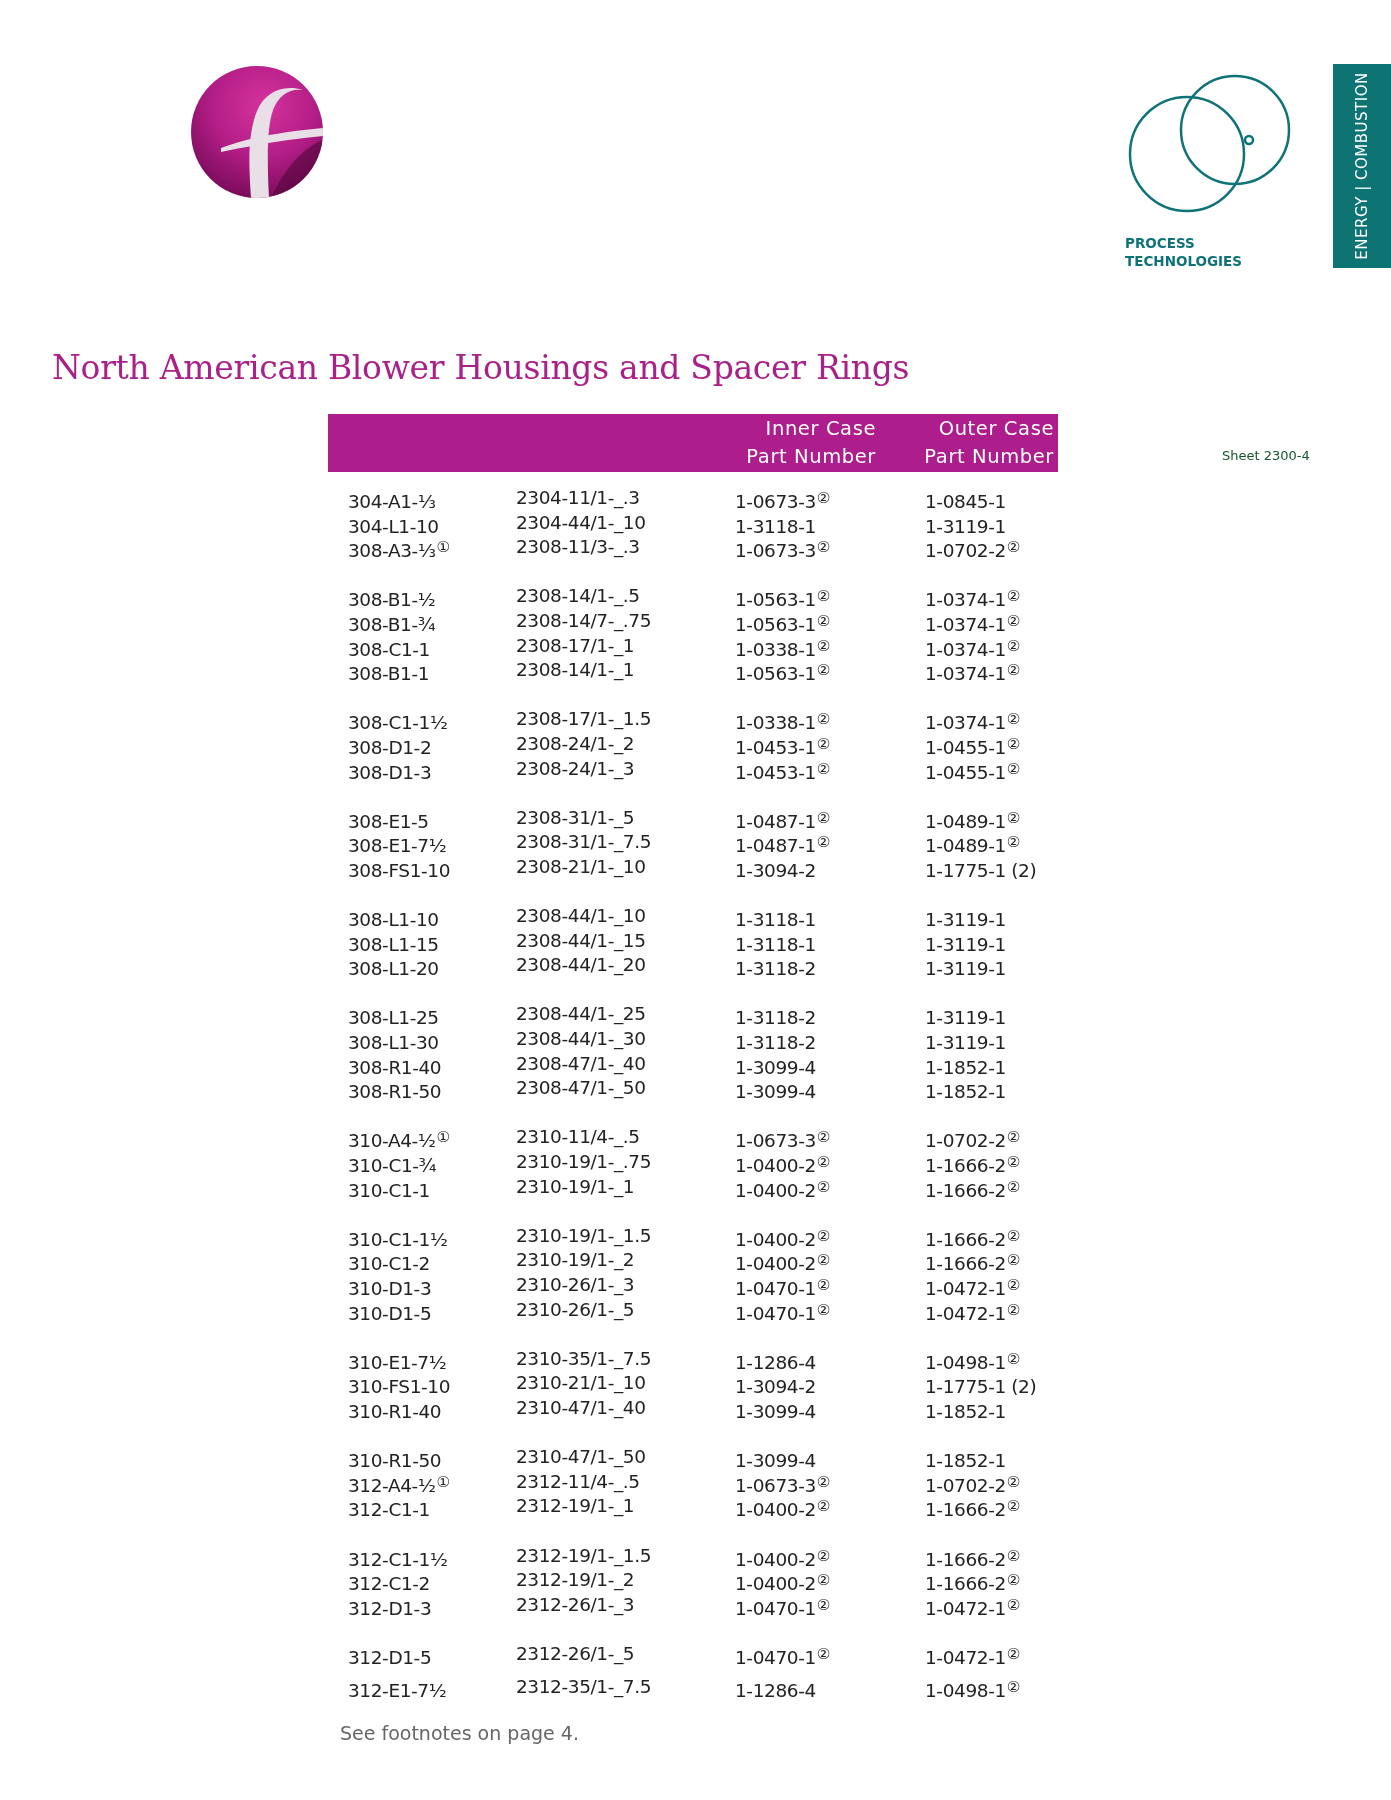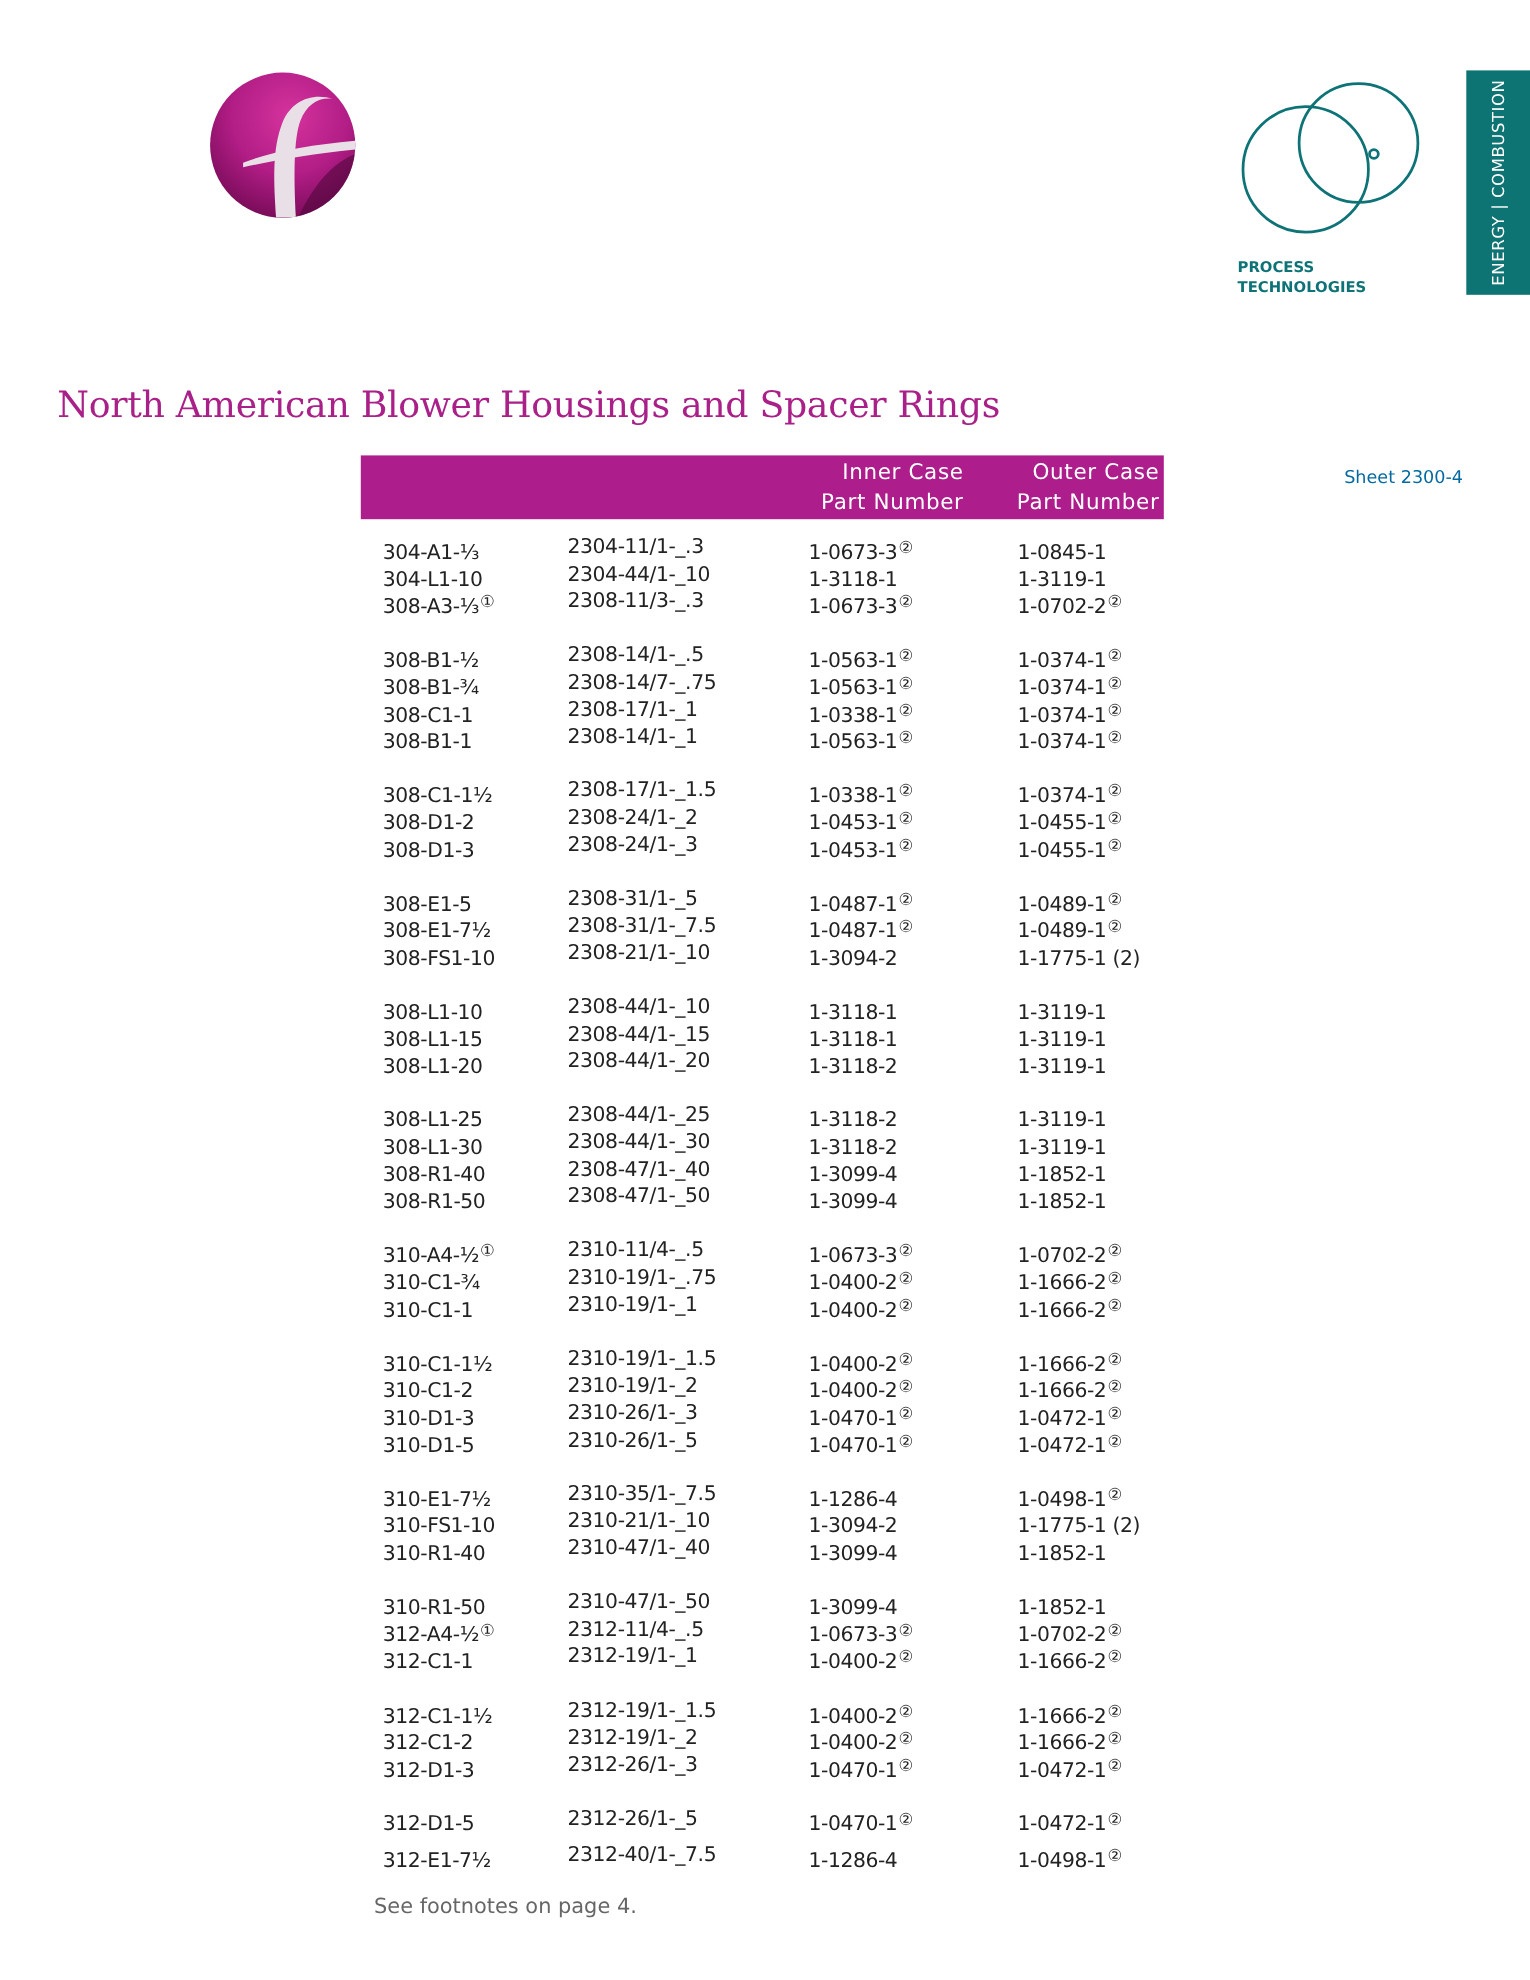--- a/index.html
+++ b/index.html
@@ -17,21 +17,21 @@
     .pt-label { position: absolute; left: 0; top: 166px; width: 180px; text-align: left; color: #0e7377;
       font-family: "DejaVu Sans", sans-serif; font-weight: bold; font-size: 13.5px; line-height: 18px; }
 
     .side-tab { position: absolute; left: 1333px; top: 64px; width: 58px; height: 204px; background: #0d7373; }
     .side-tab span { position: absolute; left: 50%; top: 50%; transform: translate(-50%, -50%) rotate(-90deg);
       white-space: nowrap; color: #fff; font-family: "DejaVu Sans", sans-serif; font-size: 15px; letter-spacing: 0.5px; }
 
     .page-title { position: absolute; left: 52px; top: 348px; font-family: "DejaVu Serif", serif;
       font-size: 33px; color: #a92088; letter-spacing: -0.3px; white-space: nowrap; }
 
-    .sheet-id { position: absolute; left: 1222px; top: 424px; font-size: 16px; color: #0369a1;
+    .sheet-id { position: absolute; left: 1222px; top: 448px; font-size: 13px; color: #14532d;
       font-family: "DejaVu Sans", sans-serif; }
 
     .thead { position: absolute; left: 328px; top: 414px; width: 730px; height: 58px; background: #ad1d8b; color: #fff;
       font-family: "DejaVu Sans", sans-serif; font-size: 19.5px; letter-spacing: 0.6px; }
     .thead .h { position: absolute; text-align: right; line-height: 28px; }
     .h-desig { left: 0; width: 420px; top: 29px; }
     .h-inner { left: 370px; width: 178px; top: 1px; }
     .h-outer { left: 550px; width: 176px; top: 1px; }
 
     .tbody { position: absolute; left: 348px; top: 486px; width: 700px;
@@ -333,20 +333,20 @@
     </div>
     <div class="grp">
       <div class="row">
         <span class="c1"><span>312-D1-5</span><span class="fn"></span></span>
         <span class="c2"><span>2312-26/1-_5</span></span>
         <span class="c3"><span>1-0470-1</span><span class="fn">②</span></span>
         <span class="c4"><span>1-0472-1</span><span class="fn">②</span></span>
       </div>
       <div class="row spaced">
         <span class="c1"><span>312-E1-7½</span><span class="fn"></span></span>
-        <span class="c2"><span>2312-40/1-_7.5</span></span>
+        <span class="c2"><span>2312-35/1-_7.5</span></span>
         <span class="c3"><span>1-1286-4</span><span class="fn"></span></span>
         <span class="c4"><span>1-0498-1</span><span class="fn">②</span></span>
       </div>
     </div>
   </div>
 
 <div class="footnote">See footnotes on page 4.</div>
 
 </body></html>

